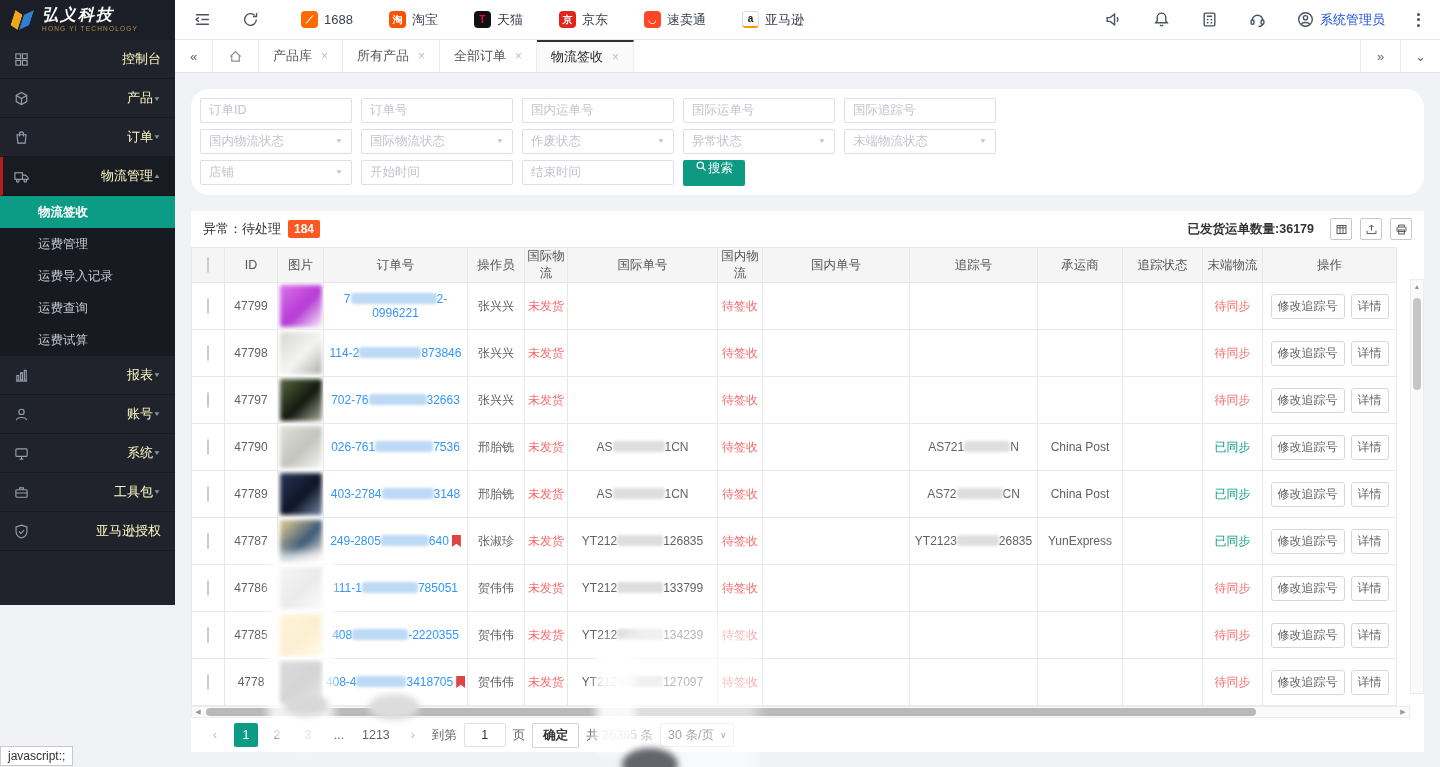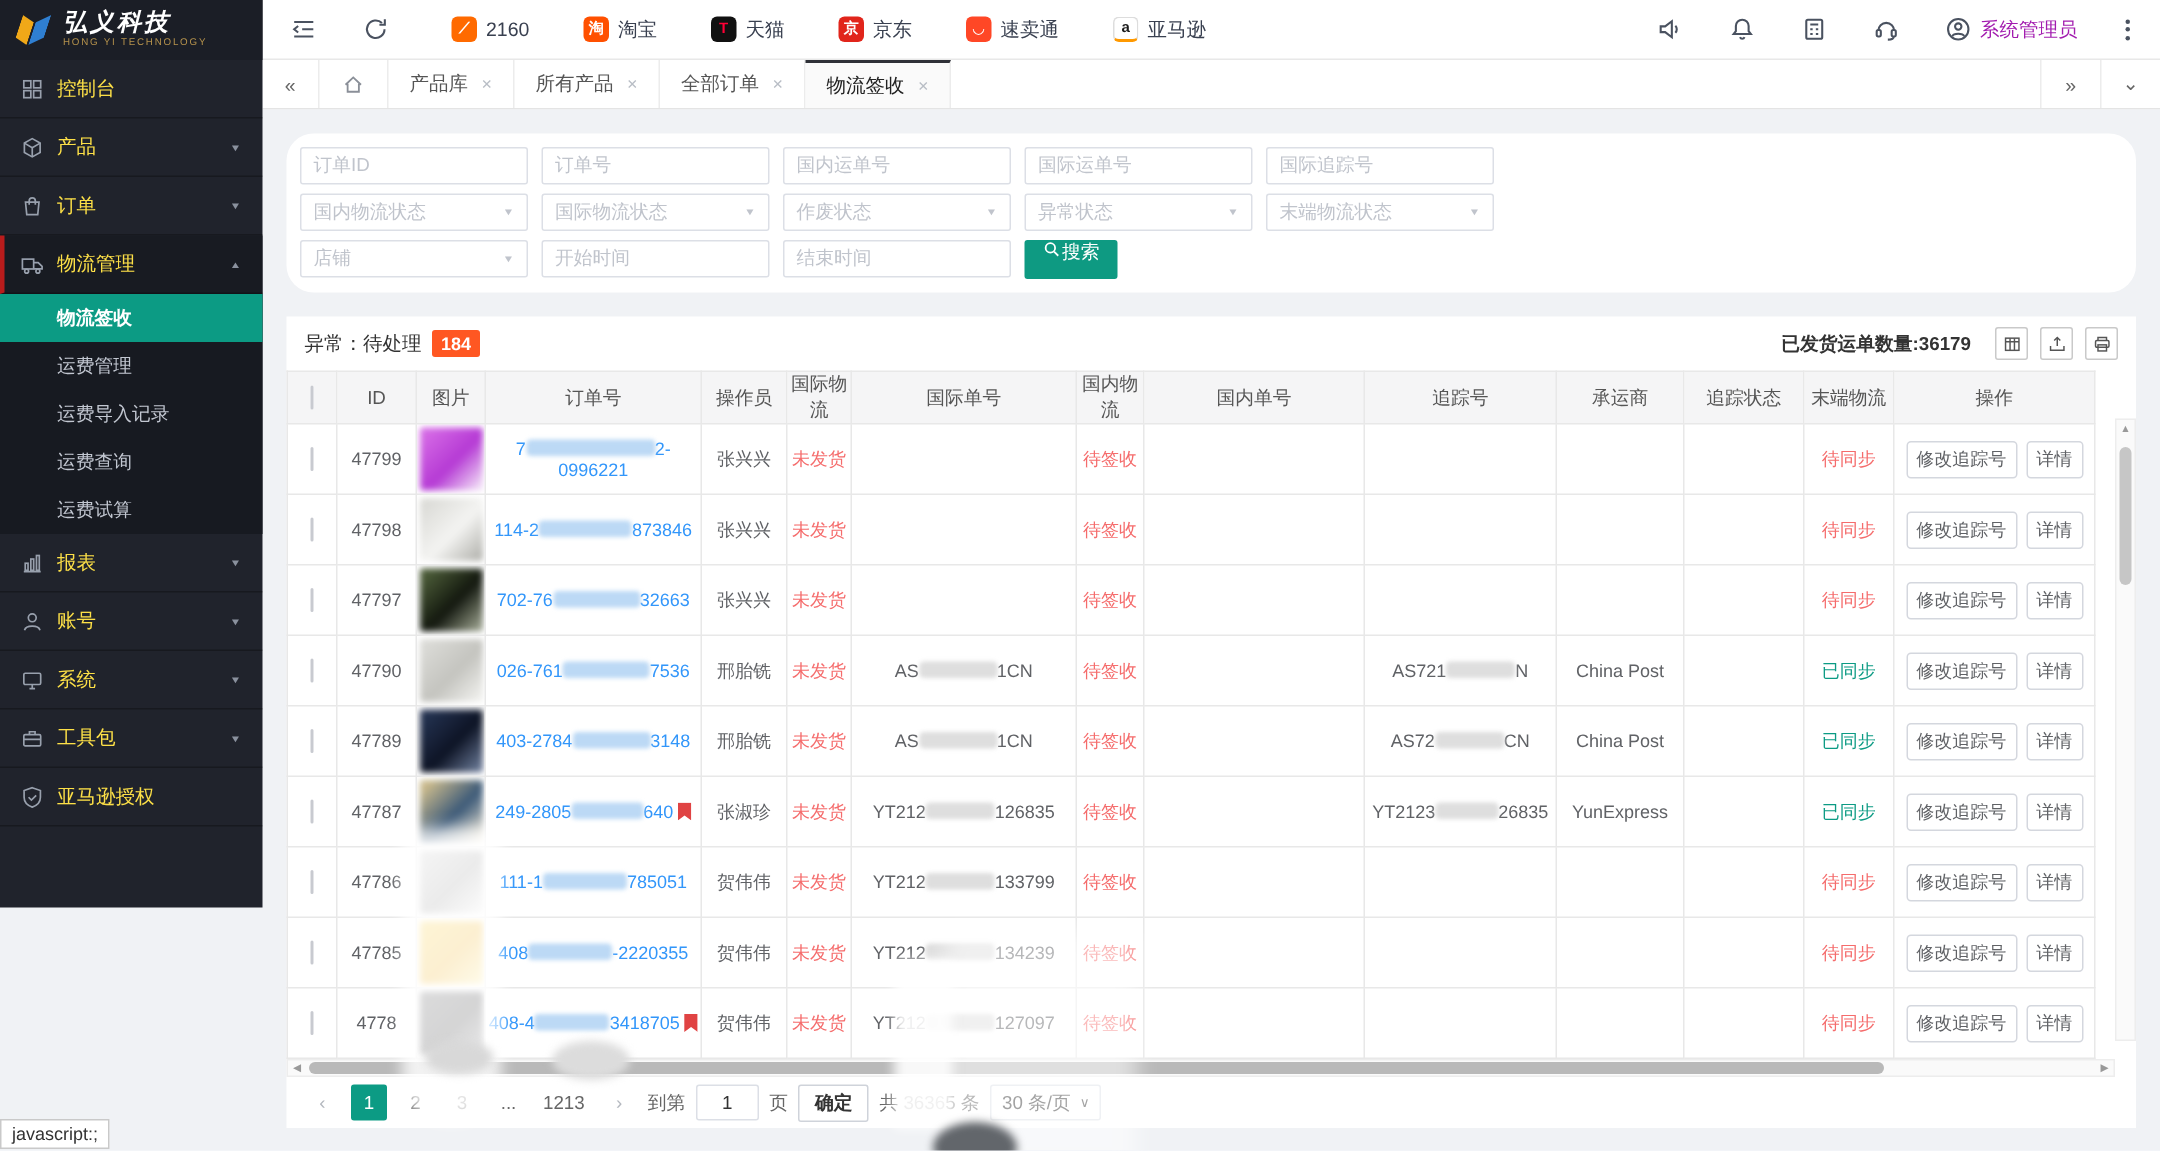--- a/index.html
+++ b/index.html
@@ -12,40 +12,40 @@
   .logo-mark { position:relative; width:26px; height:24px; flex:none; }
   .logo-mark i { position:absolute; display:block; }
   .logo-mark .m1 { left:2px; top:2px; width:9px; height:20px; background:#f0a818; transform:skewX(-18deg); clip-path:polygon(0 0,100% 25%,100% 100%,0 75%); }
   .logo-mark .m2 { left:12px; top:2px; width:9px; height:20px; background:#2f7fd1; transform:skewX(-18deg); clip-path:polygon(0 25%,100% 0,100% 75%,0 100%); }
   .logo-text { line-height:1; }
   .logo-title { font-family:"DejaVu Serif",serif; font-style:italic; font-weight:bold; color:#fff; font-size:16px; letter-spacing:2px; }
   .logo-sub { font-size:6.5px; color:#b5924c; letter-spacing:1.2px; margin-top:3px; }
   .side-item { height:39px; display:flex; align-items:center; padding:0 14px 0 13px; font-size:13px; cursor:pointer; border-bottom:1px solid rgba(0,0,0,.28); position:relative; }
   .side-item .sicon { width:16px; height:16px; margin-right:9px; flex:none; display:grid; place-items:center; }
   .side-item .sicon svg { width:15px; height:15px; stroke:#98a0ad; fill:none; stroke-width:1.2; }
-  .side-item .slabel { flex:1; color:#fde047; }
+  .side-item .slabel { flex:1; color:#fef9c3;text-align:right; }
   .side-item .chev { font-size:8px; color:#8a919e; transform:scaleY(.8); }
   .side-item.expanded { background:#181b22; border-left:3px solid #b91c1c; padding-left:10px; }
   .submenu { background:#171a21; }
   .sub-item { height:32px; line-height:32px; padding-left:38px; font-size:12.5px; color:#c2c7d1; cursor:pointer; }
   .sub-item.active { background:#0c9b84; color:#fff; font-weight:bold; }
 
   
   .main-col { flex:1; display:flex; flex-direction:column; min-width:0; }
 
   
   .topbar { height:40px; background:#fff; border-bottom:1px solid #e8e8e8; display:flex; align-items:center; padding:0 18px 0 18px; flex:none; }
   .tb-icon { width:18px; height:18px; display:grid; place-items:center; cursor:pointer; }
   .tb-icon svg { width:17px; height:17px; stroke:#4a5260; fill:none; stroke-width:1.3; }
   .tb-left { display:flex; align-items:center; gap:30px; }
   .markets { display:flex; align-items:center; gap:36px; margin-left:42px; }
   .market { display:flex; align-items:center; gap:6px; font-size:13px; color:#394050; cursor:pointer; }
   .m-glyph { width:17px; height:17px; border-radius:4px; display:grid; place-items:center; font-size:10px; font-weight:bold; line-height:1; }
   .tb-right { margin-left:auto; display:flex; align-items:center; gap:30px; }
-  .tb-user { display:flex; align-items:center; gap:6px; font-size:13px; color:#a21caf; cursor:pointer; }
+  .tb-user { display:flex; align-items:center; gap:6px; font-size:13px; color:#1d4ed8; cursor:pointer; }
   .kebab { display:flex; flex-direction:column; gap:2.5px; cursor:pointer; padding:2px; }
   .kebab i { width:3px; height:3px; border-radius:50%; background:#4a5260; }
 
   
   .tabbar { height:33px; background:#fff; border-bottom:1px solid #e4e4e4; display:flex; align-items:stretch; flex:none; }
   .tab-nav { width:38px; display:grid; place-items:center; color:#666; font-size:13px; border-right:1px solid #ececec; cursor:pointer; }
   .tab-home { width:46px; display:grid; place-items:center; border-right:1px solid #ececec; cursor:pointer; }
   .tab-home svg { width:15px; height:15px; stroke:#8a8f98; fill:none; stroke-width:1.3; }
   .tab { display:flex; align-items:center; gap:9px; padding:0 14px; font-size:13px; color:#555; border-right:1px solid #ececec; cursor:pointer; position:relative; }
   .tab .x { color:#b9bec6; font-size:12px; }
@@ -253,21 +253,21 @@
         <span class="tb-icon">
           <svg viewBox="0 0 16 16">
               <path d="M13.5 8a5.5 5.5 0 1 1-1.6-3.9"></path>
               <path d="M13.7 1.8v3.4h-3.4"></path>
             </svg>
         </span>
       </div>
       <div class="markets" id="markets">
           <span class="market">
             <span class="m-glyph" style="background: rgb(255, 106, 0); color: rgb(255, 255, 255);">⟋</span>
-            <span>2160</span>
+            <span>1688</span>
           </span>
           <span class="market">
             <span class="m-glyph" style="background: rgb(255, 80, 0); color: rgb(255, 255, 255);">淘</span>
             <span>淘宝</span>
           </span>
           <span class="market">
             <span class="m-glyph" style="background: rgb(17, 17, 17); color: rgb(255, 0, 54);">T</span>
             <span>天猫</span>
           </span>
           <span class="market">

